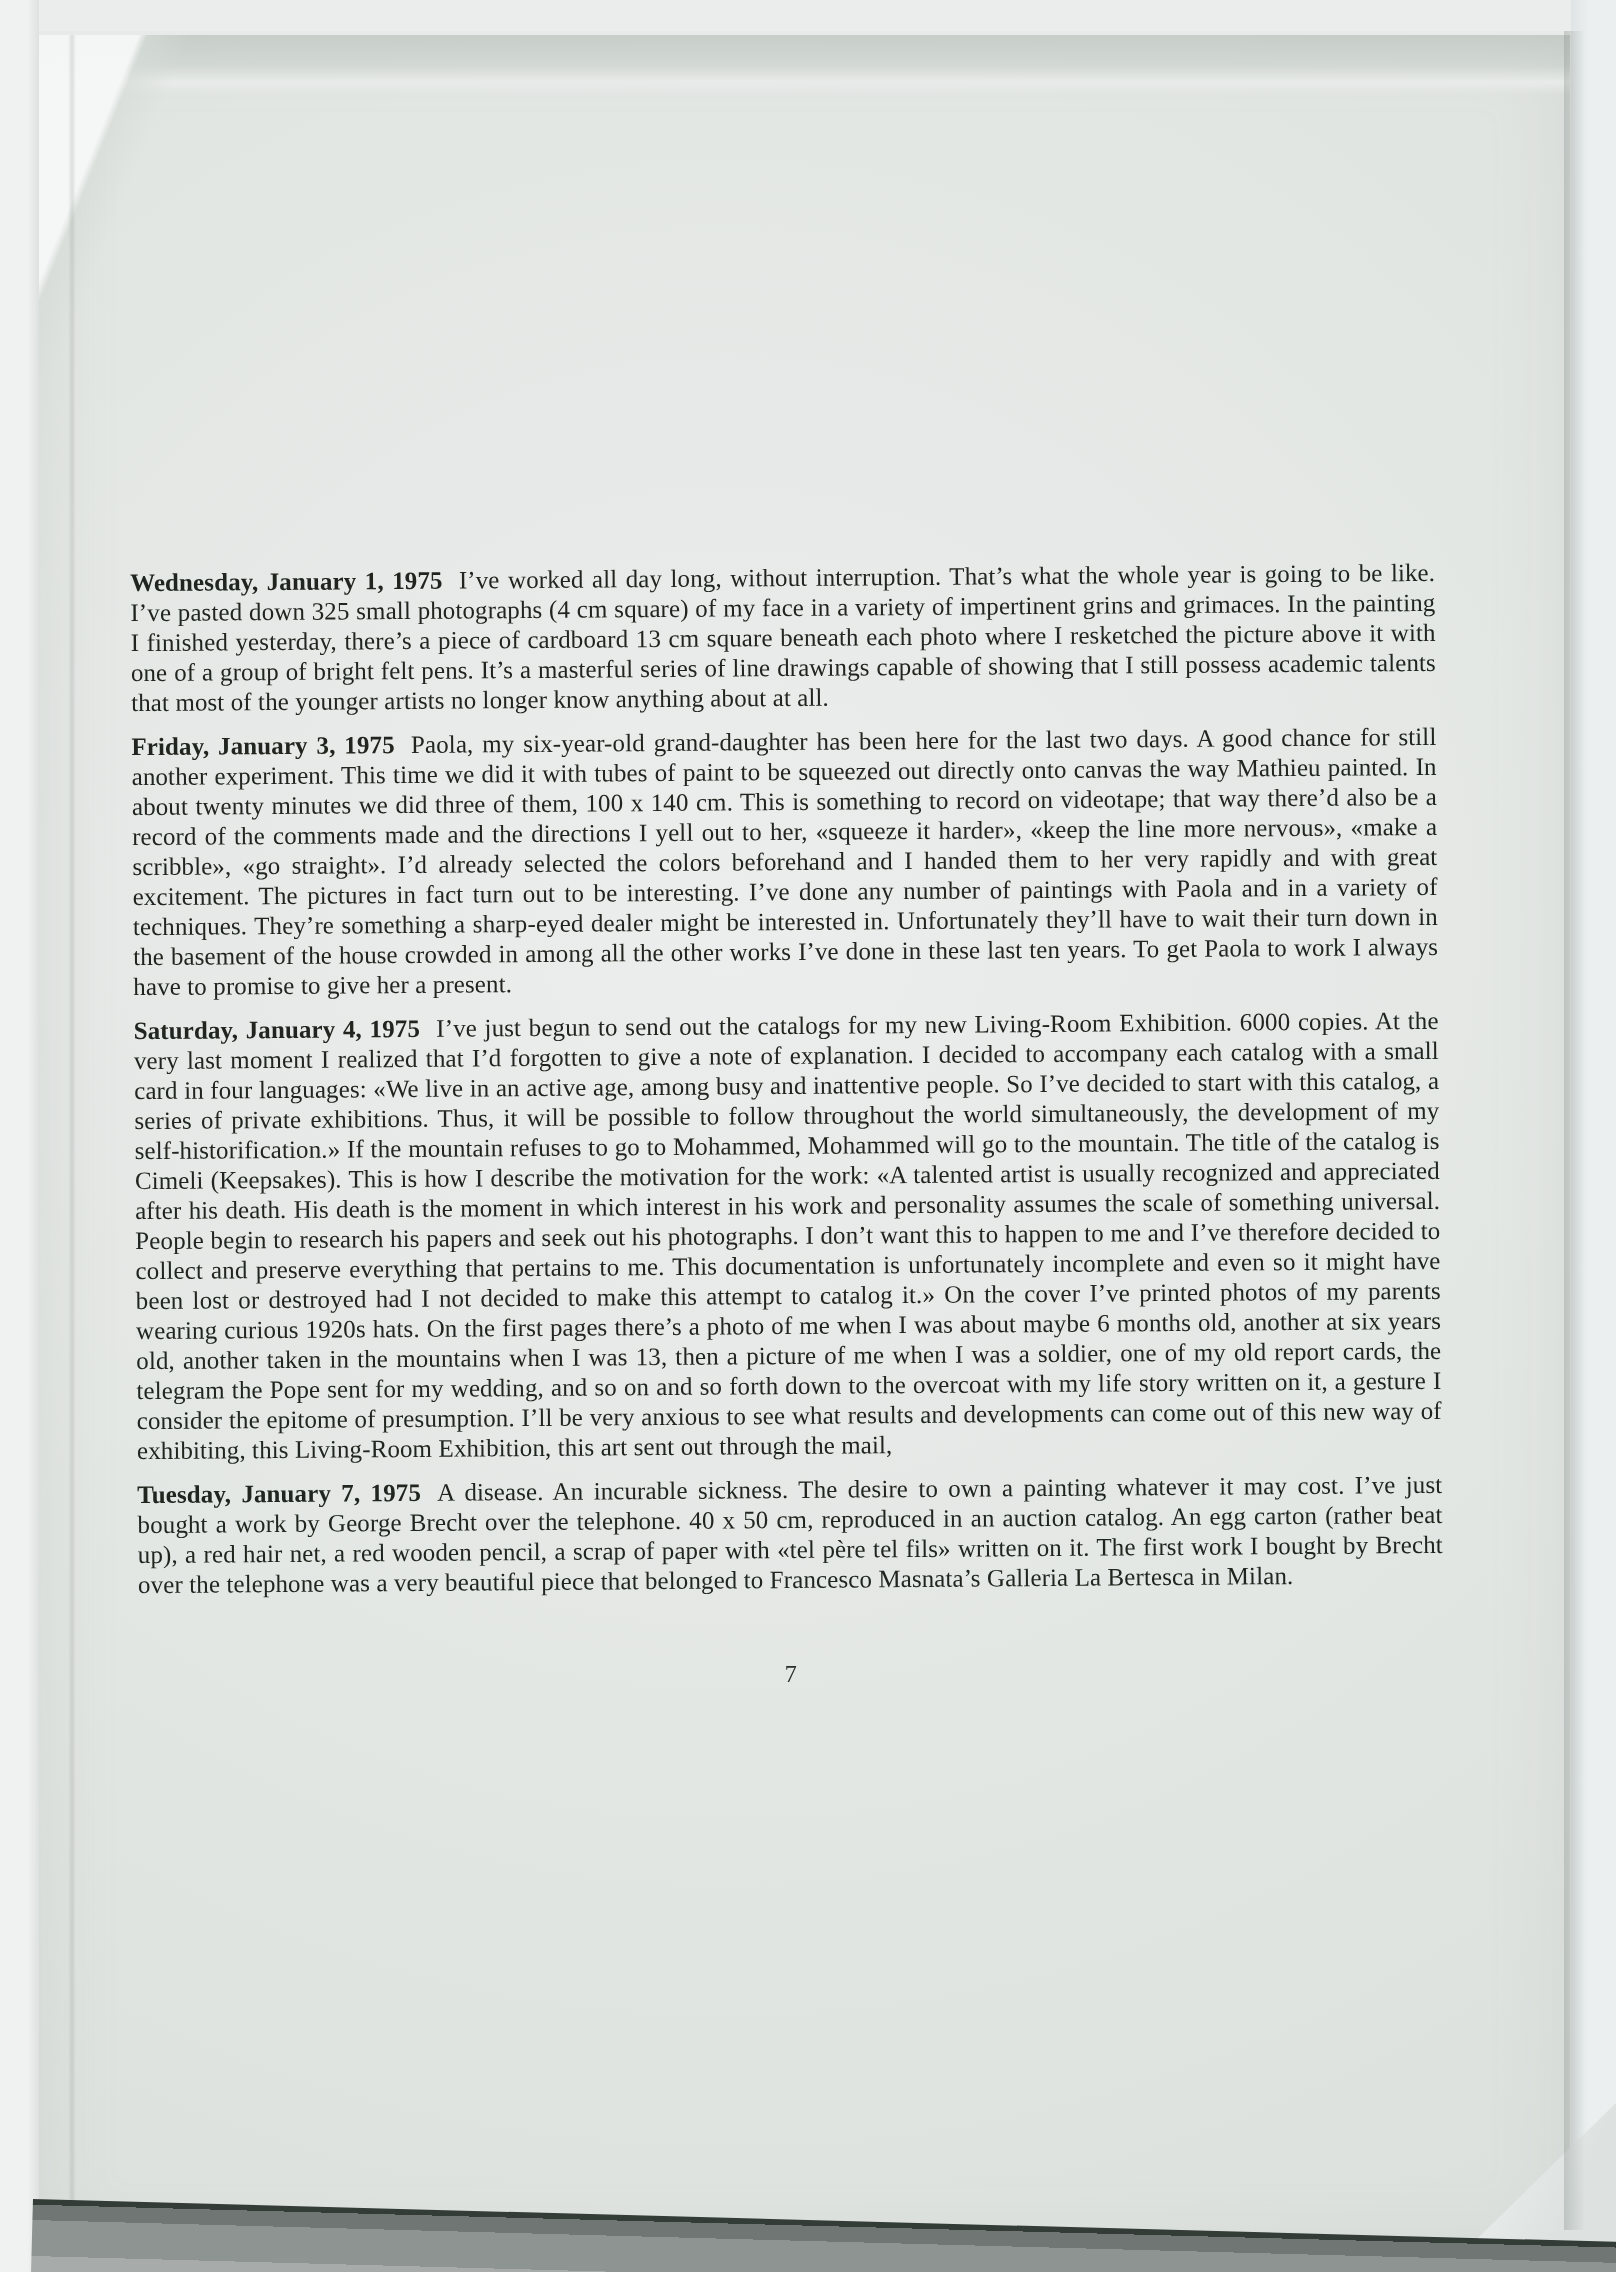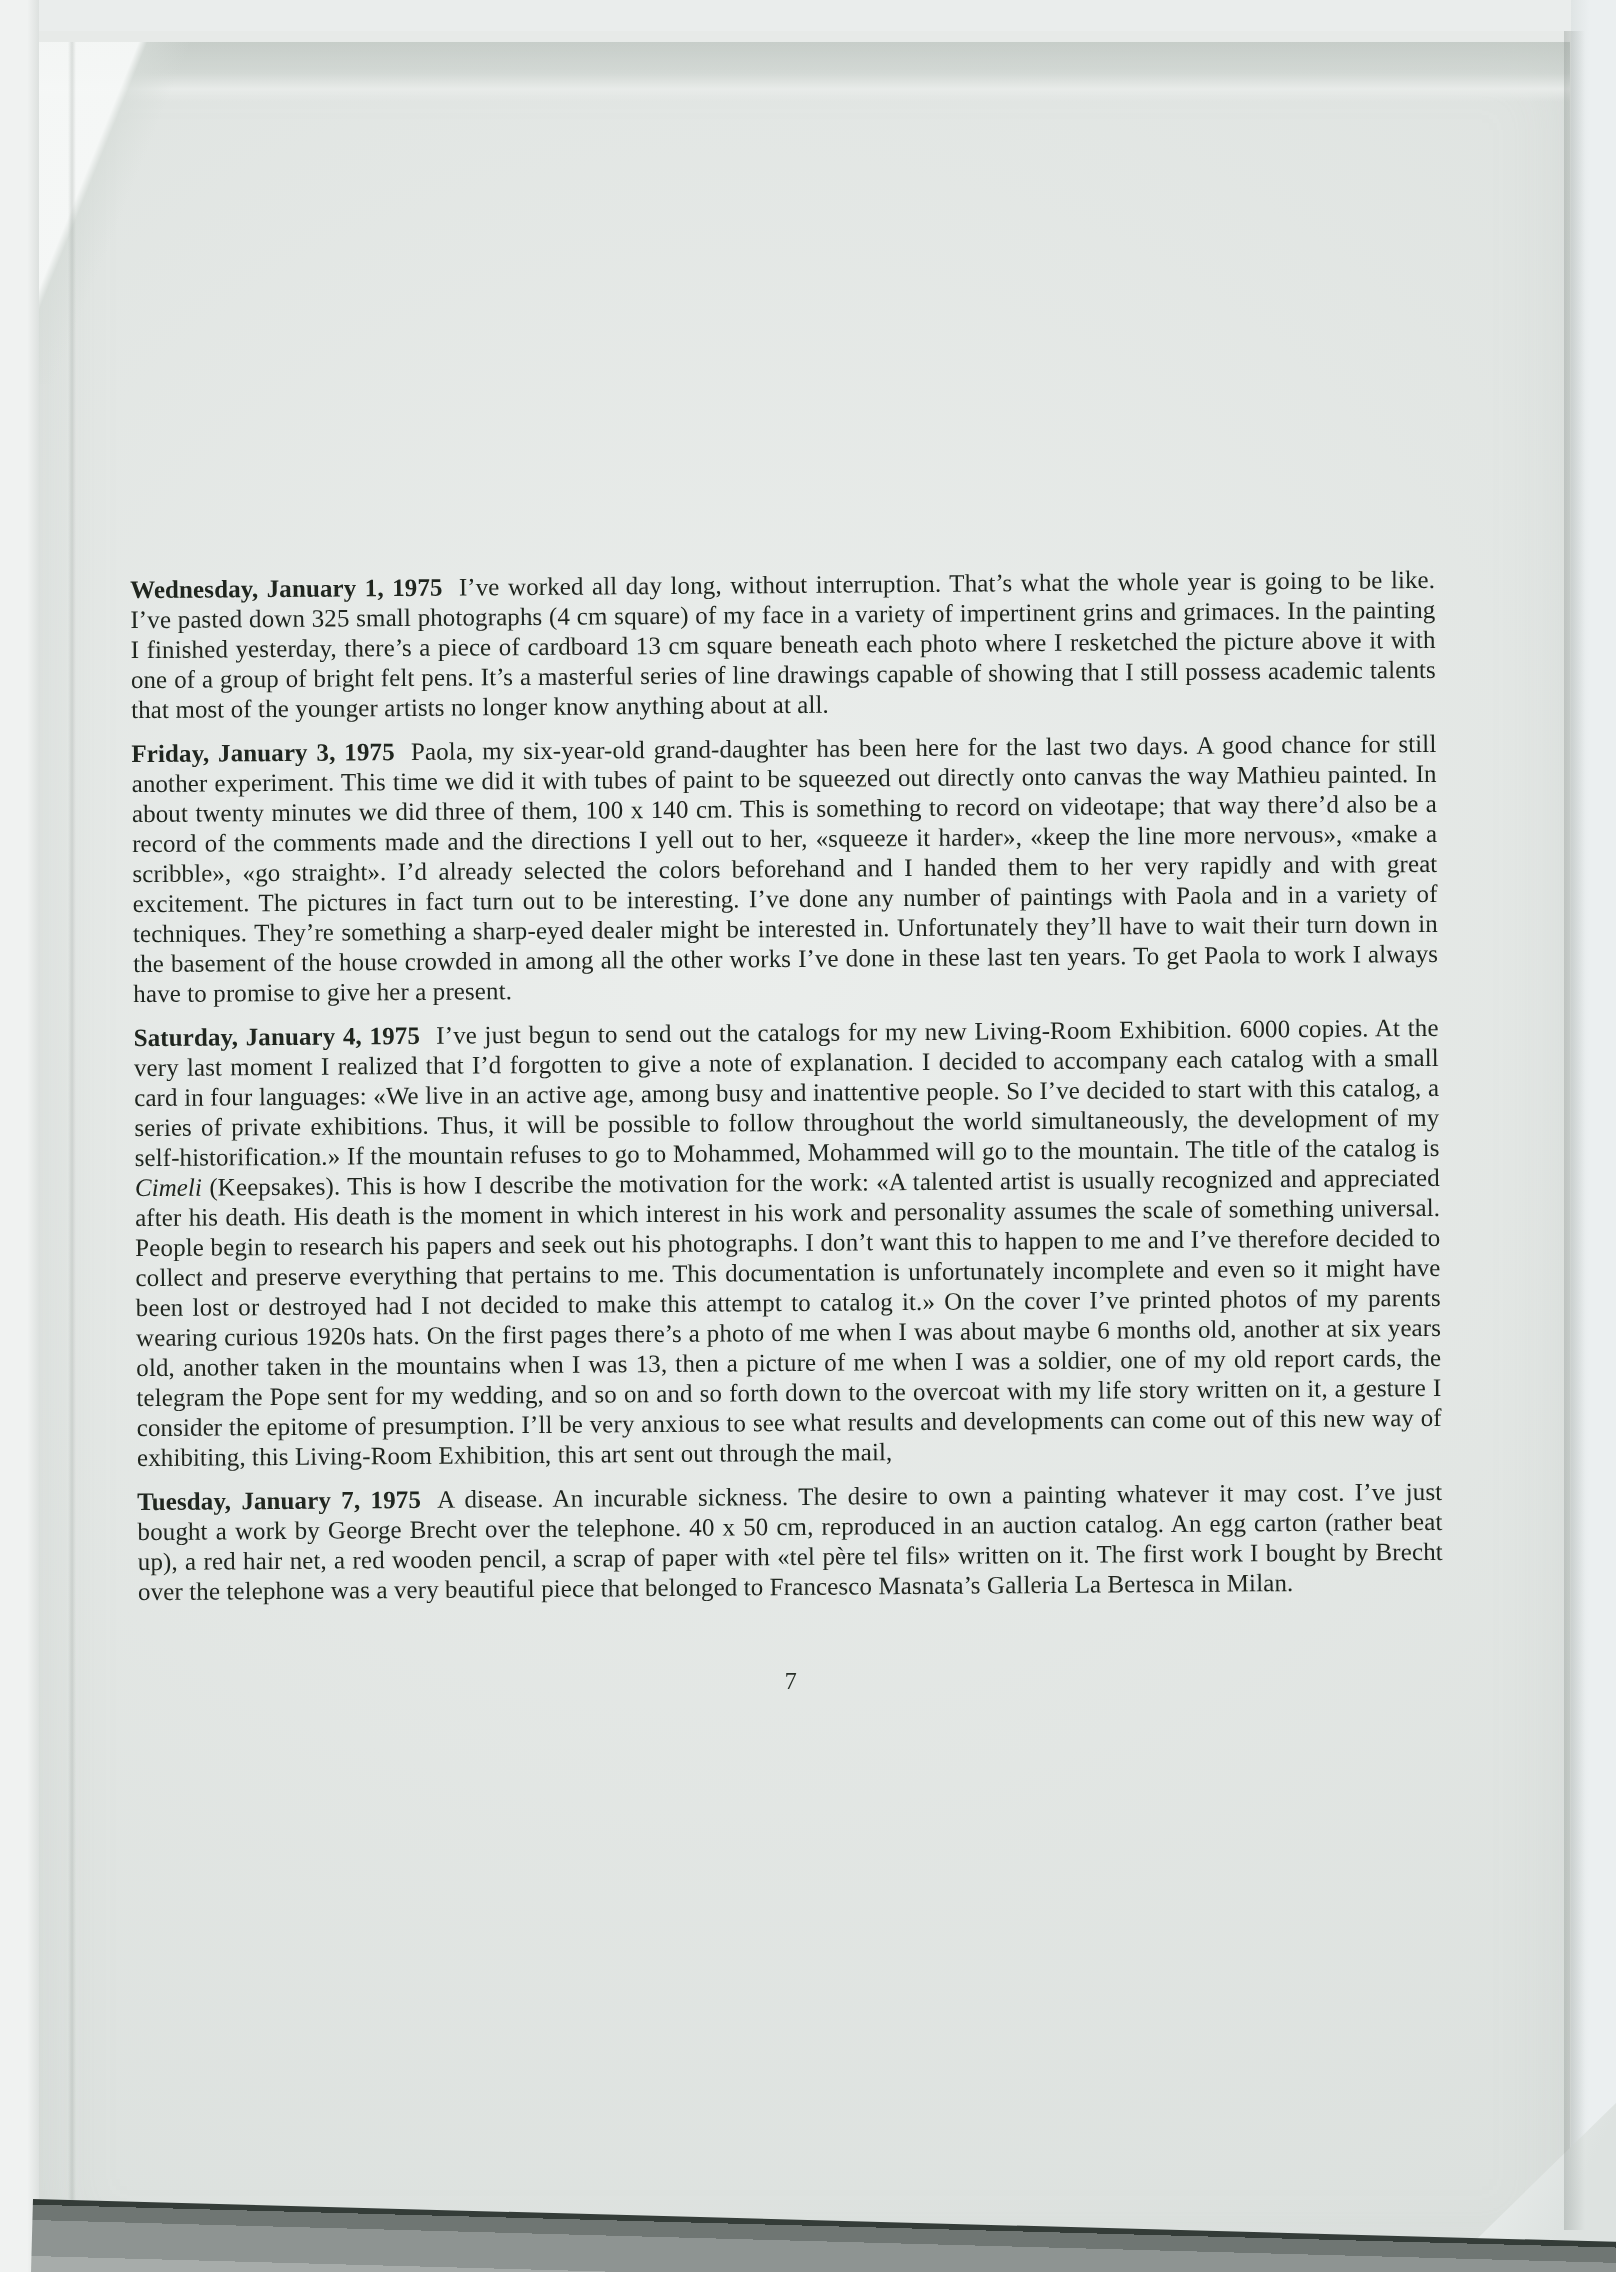--- a/index.html
+++ b/index.html
@@ -34,21 +34,21 @@
   .strip-top {
     position: absolute;
     left: 0; top: 0;
     width: 1617px; height: 31px;
     background: #eaedec;
   }
   
   .page {
     position: absolute;
     left: 39px;
-    top: 42px;
+    top: 35px;
     width: 1531px;
     height: 2225px; 
     background:
       radial-gradient(ellipse 140% 90% at 45% 40%, rgba(236,239,237,0.9), rgba(219,224,221,0.9) 75%, rgba(210,216,213,0.9)),
       #e1e4e2;
     box-shadow: inset 0 0 73px rgba(170,178,174,0.25);
   }
   
   .top-edge-shade {
     position: absolute;
@@ -93,21 +93,21 @@
     line-height: 30px;
     text-align: justify;
     letter-spacing: 0.1px;
   }
   .entry { margin: 0 0 14px 0; }
   .entry:last-of-type { margin-bottom: 0; }
   .entry .date {
     font-weight: bold;
     margin-right: 16.3px;
   }
-  .entry .work-title { font-style: italic; }
+  .entry .work-title { }
   .page-number {
     margin-top: 64px;
     text-align: center;
     font-size: 24.4px;
     color: #272e27;
     letter-spacing: 0.8px;
   }
   
   .bottom-shadow {
     position: absolute;

